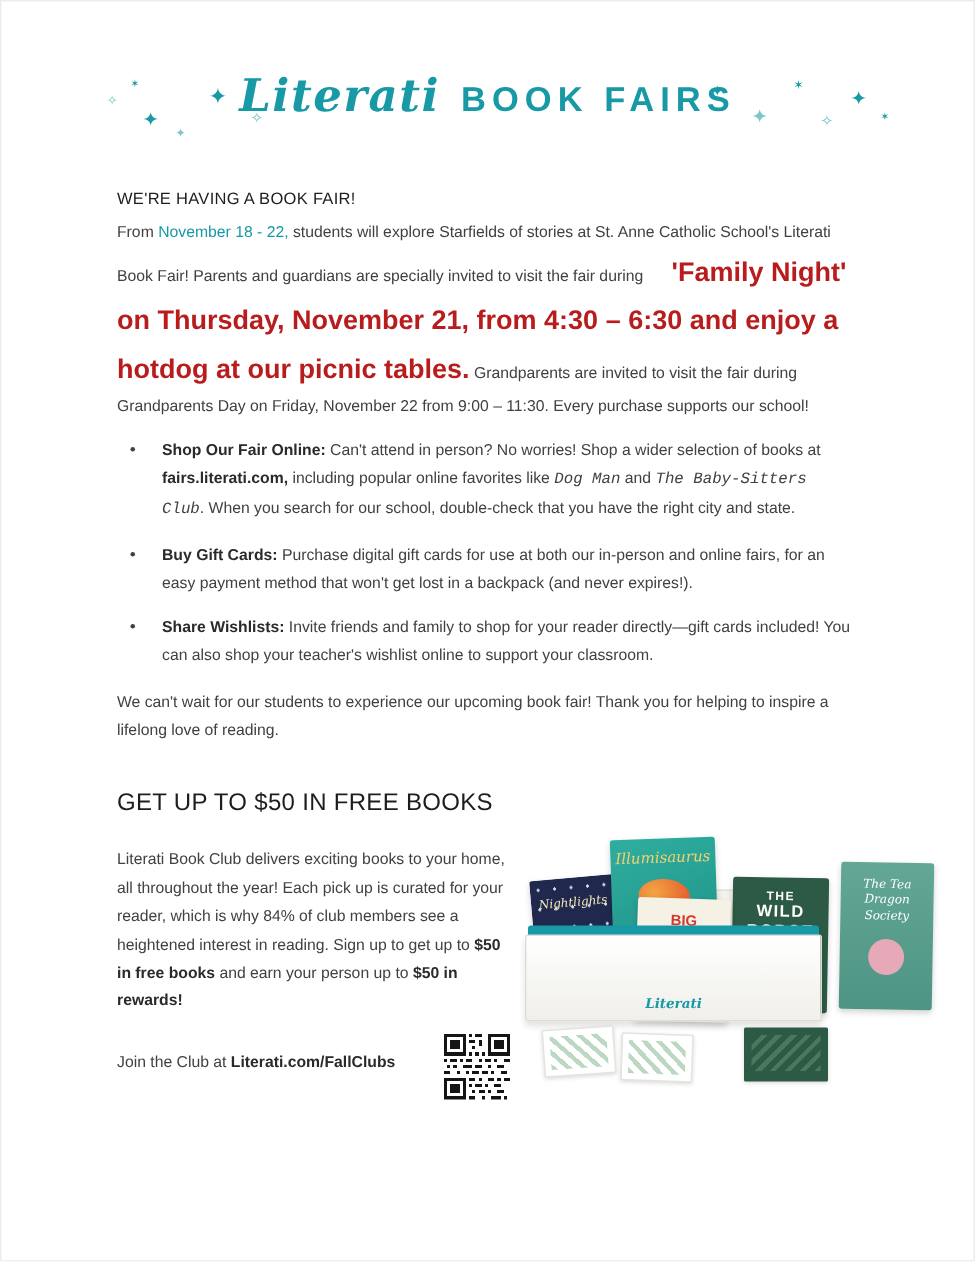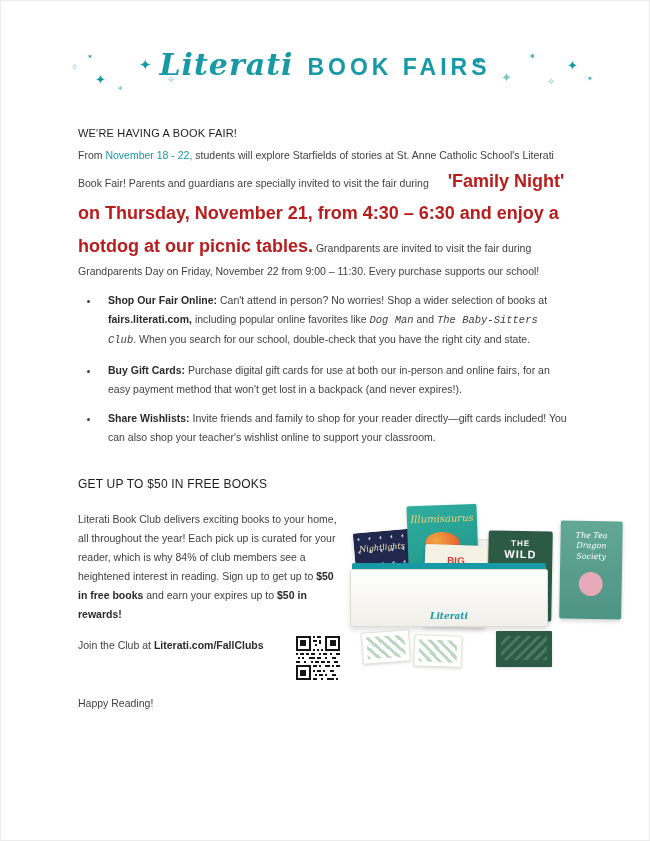--- a/index.html
+++ b/index.html
@@ -25,34 +25,34 @@
   .s6{left:166px;top:74px;font-size:10px;color:#7cc5cd}
   .s7{left:473px;top:56px;font-size:10px}
   .s8{left:500px;top:70px;font-size:13px;color:#7cc5cd}
   .s9{left:528px;top:52px;font-size:8px}
   .s10{left:546px;top:76px;font-size:10px;color:#7cc5cd}
   .s11{left:566px;top:58px;font-size:13px}
   .s12{left:586px;top:74px;font-size:7px}
   
   .content { padding:0 77px; }
   .h1 { margin-top:30px; font-size:11px; font-weight:normal; color:#1d1d1d; letter-spacing:.2px; }
-  .h2 { font-size:12px; }
+  .h2 { font-size:16px; }
   .body { margin-top:7px; font-size:10.5px; line-height:1.8; color:#414141; }
   .teal { color:#1799A6; }
   .b { font-weight:bold; color:#2a2a2a; }
   .link { text-decoration:underline; cursor:pointer; }
   .nolink { text-decoration:none; }
   .fn { font-weight:bold; font-size:18px; color:#b91c1c;margin-left:16px; }
   em { font-style:italic;font-family:Liberation Mono, monospace; }
   .bullets { margin:10px 0 12px 22px; list-style:disc outside; }
   .bullets li { padding-left:8px; margin-bottom:11px; font-size:10.5px; line-height:1.8; }
   
   .club-row { display:flex; gap:10px; margin-top:12px; }
   .club-left { width:262px; flex:none; }
-  .join-row { display:flex; align-items:flex-start; margin-top:12px; }
+  .join-row { display:flex; align-items:center; margin-top:12px; }
   .join-row .body { margin:0 0 6px 0; }
   .qr { margin-left:auto; width:44px; height:44px; }
   
   .books { flex:1; position:relative; height:172px; margin-top:2px; }
   .book { position:absolute; border-radius:2px; box-shadow:0 2px 4px rgba(0,0,0,.18); overflow:hidden; }
   .box-back { position:absolute; left:18px; top:34px; width:168px; height:34px;
     background:#f3f2ec; border:1px solid #e2e1d9; z-index:0; }
   .bk-night { left:6px; top:26px; width:56px; height:78px; background:#20294d;
     background-image:radial-gradient(#cfd6ef 1px, transparent 1px); background-size:11px 13px;
     transform:rotate(-5deg); z-index:1; }
@@ -127,26 +127,27 @@
     <h1 class="h1">WE'RE HAVING A BOOK FAIR!</h1>
 
     <p class="body"><span>From </span><span class="teal">November 18 - 22,</span><span> students will explore Starfields of stories at St. Anne Catholic School's Literati Book Fair! Parents and guardians are specially invited to visit the fair during </span><span class="fn">'Family Night' on Thursday, November 21, from 4:30 – 6:30 and enjoy a hotdog at our picnic tables.</span><span> Grandparents are invited to visit the fair during Grandparents Day on Friday, November 22 from 9:00 – 11:30.  Every purchase supports our school!</span></p>
 
     <ul class="bullets">
       <li><span class="b">Shop Our Fair Online:</span><span> Can't attend in person? No worries! Shop a wider selection of books at </span><a class="teal b nolink">fairs.literati.com,</a><span> including popular online favorites like </span><em>Dog Man</em><span> and </span><em>The Baby-Sitters Club</em><span>. When you search for our school, double-check that you have the right city and state.</span></li>
       <li><span class="b">Buy Gift Cards:</span><span> Purchase digital gift cards for use at both our in-person and online fairs, for an easy payment method that won't get lost in a backpack (and never expires!).</span></li>
       <li><span class="b">Share Wishlists:</span><span> Invite friends and family to shop for your reader directly—gift cards included! You can also shop your teacher's wishlist online to support your classroom.</span></li>
     </ul>
 
+    <p class="body" style="margin-top:0;">We can't wait for our students to experience our upcoming book fair! Thank you for helping to inspire a lifelong love of reading.</p>
 
     <h2 class="h1 h2">GET UP TO $50 IN FREE BOOKS</h2>
 
     <div class="club-row">
       <div class="club-left">
-        <p class="body"><span>Literati Book Club delivers exciting books to your home, all throughout the year! Each pick up is curated for your reader, which is why 84% of club members see a heightened interest in reading. Sign up to get up to </span><span class="b">$50 in free books</span><span> and earn your expires up to </span><span class="b">$50 in rewards!</span></p>
+        <p class="body"><span>Literati Book Club delivers exciting books to your home, all throughout the year! Each pick up is curated for your reader, which is why 84% of club members see a heightened interest in reading. Sign up to get up to </span><span class="b">$50 in free books</span><span> and earn your person up to </span><span class="b">$50 in rewards!</span></p>
         <div class="join-row">
           <p class="body"><span>Join the Club at </span><span class="b">Literati.com/FallClubs</span></p>
           <div class="qr">
             <svg viewBox="0 0 21 21" width="44" height="44" shape-rendering="crispEdges">
               <rect width="21" height="21" fill="#ffffff"></rect>
               <path fill="#151515" d="M0 0h7v7H0zM14 0h7v7h-7zM0 14h7v7H0z"></path>
               <path fill="#ffffff" d="M1 1h5v5H1zM15 1h5v5h-5zM1 15h5v5H1z"></path>
               <path fill="#151515" d="M2 2h3v3H2zM16 2h3v3h-3zM2 16h3v3H2z"></path>
               <path fill="#151515" d="M8 0h1v1H8zM10 0h2v1h-2zM8 2h2v1H8zM11 2h1v2h-1zM9 4h1v1H9zM8 6h1v1H8zM10 6h1v1h-1zM12 6h1v1h-1zM0 8h1v1H0zM2 8h2v1H2zM5 8h1v1H5zM7 8h2v1H7zM11 8h1v1h-1zM13 8h2v1h-2zM16 8h1v1h-1zM19 8h2v1h-2zM1 10h1v1H1zM3 10h1v1H3zM6 10h3v1H6zM10 10h2v1h-2zM14 10h1v1h-1zM17 10h2v1h-2zM0 12h2v1H0zM4 12h1v1H4zM7 12h1v1H7zM9 12h2v1H9zM12 12h2v1h-2zM15 12h1v1h-1zM18 12h2v1h-2zM8 14h2v1H8zM11 14h1v1h-1zM14 14h2v1h-2zM17 14h1v1h-1zM19 14h2v1h-2zM8 16h1v1H8zM10 16h2v1h-2zM13 16h1v1h-1zM16 16h2v1h-2zM9 18h1v1H9zM11 18h2v1h-2zM14 18h1v1h-1zM17 18h2v1h-2zM8 20h2v1H8zM12 20h1v1h-1zM15 20h3v1h-3zM19 20h1v1h-1z"></path>
             </svg>
@@ -187,16 +188,15 @@
         <div class="pc pc2">
             <div class="art"></div>
           </div>
         <div class="pc pc3">
             <div class="art"></div>
           </div>
       </div>
     </div>
 
 
-    <p class="body signoff">Happy Reading!</p>
 
   </main>
 </div>
 
 </body></html>

